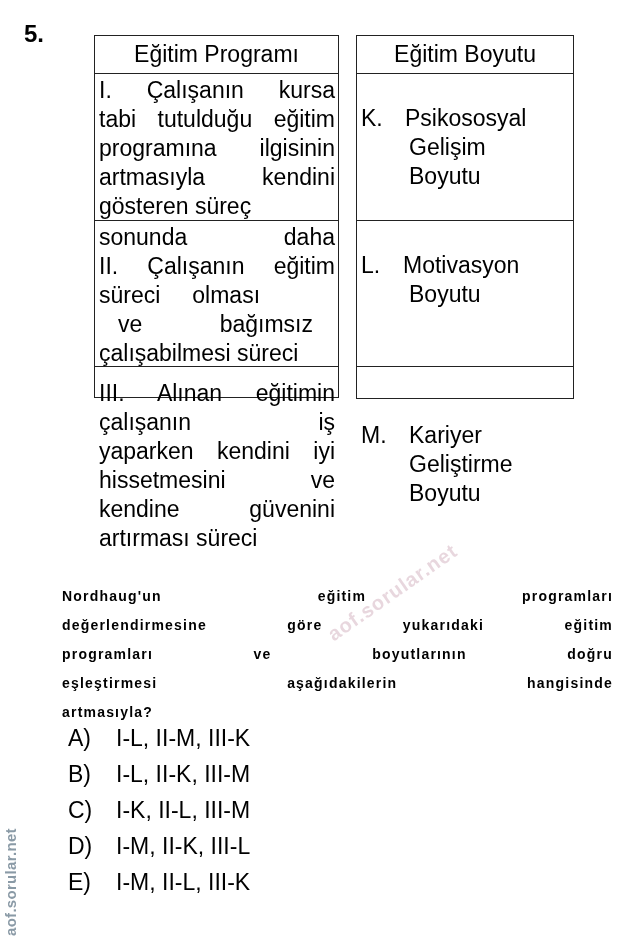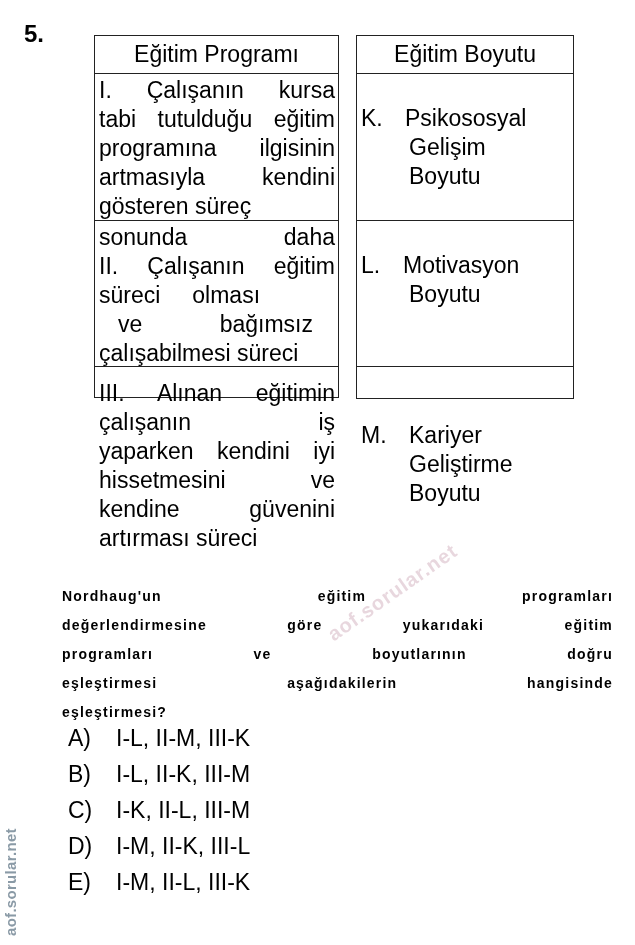--- a/index.html
+++ b/index.html
@@ -189,21 +189,21 @@
       <span class="cont">Boyutu</span>
     </div>
   </div>
 </div>
 
 <div class="question">
   <span class="line">Nordhaug'un eğitim programları</span>
   <span class="line">değerlendirmesine göre yukarıdaki eğitim</span>
   <span class="line">programları ve boyutlarının doğru</span>
   <span class="line">eşleştirmesi aşağıdakilerin hangisinde</span>
-  <span class="line last">eşleştirmesi?</span>
+  <span class="line last">artmasıyla?</span>
 </div>
 
 <div class="watermark-diag">aof.sorular.net</div>
 
 <div class="options">
   <span class="opt">
     <span class="olabel">A)</span><span>I-L, II-M, III-K</span>
   </span>
   <span class="opt">
     <span class="olabel">B)</span><span>I-L, II-K, III-M</span>

